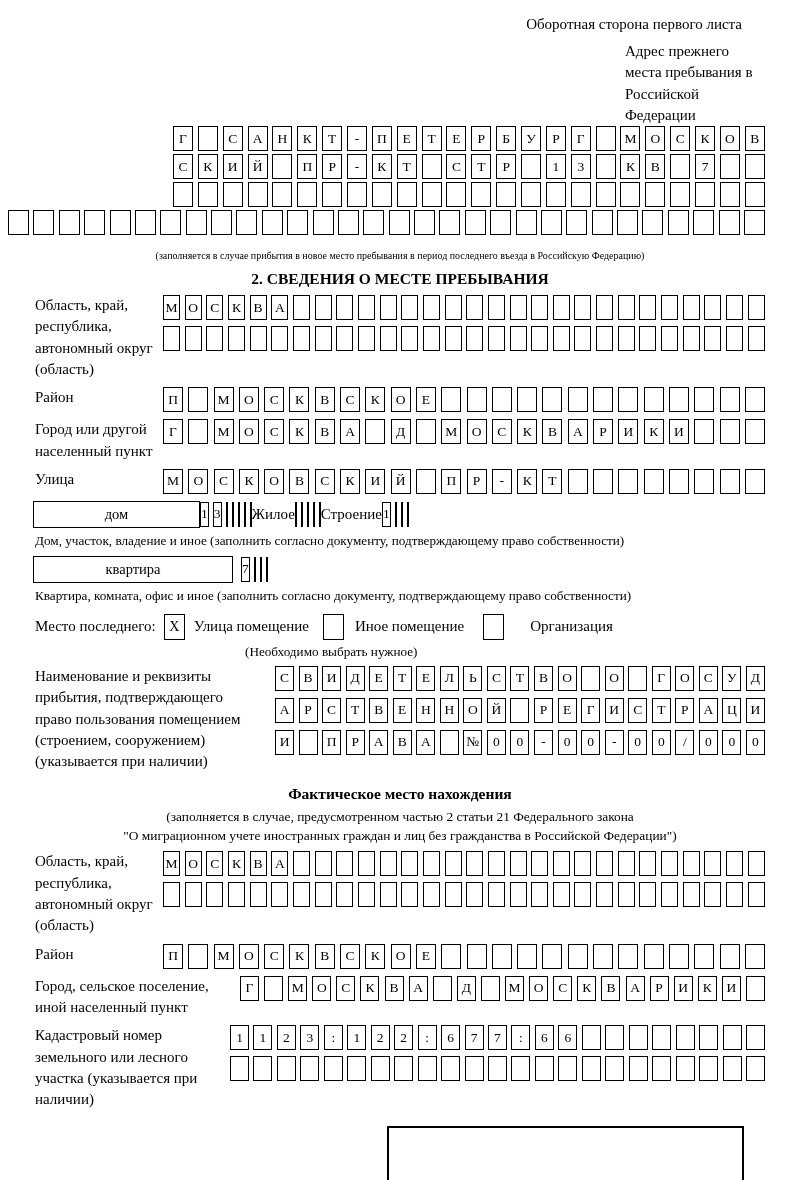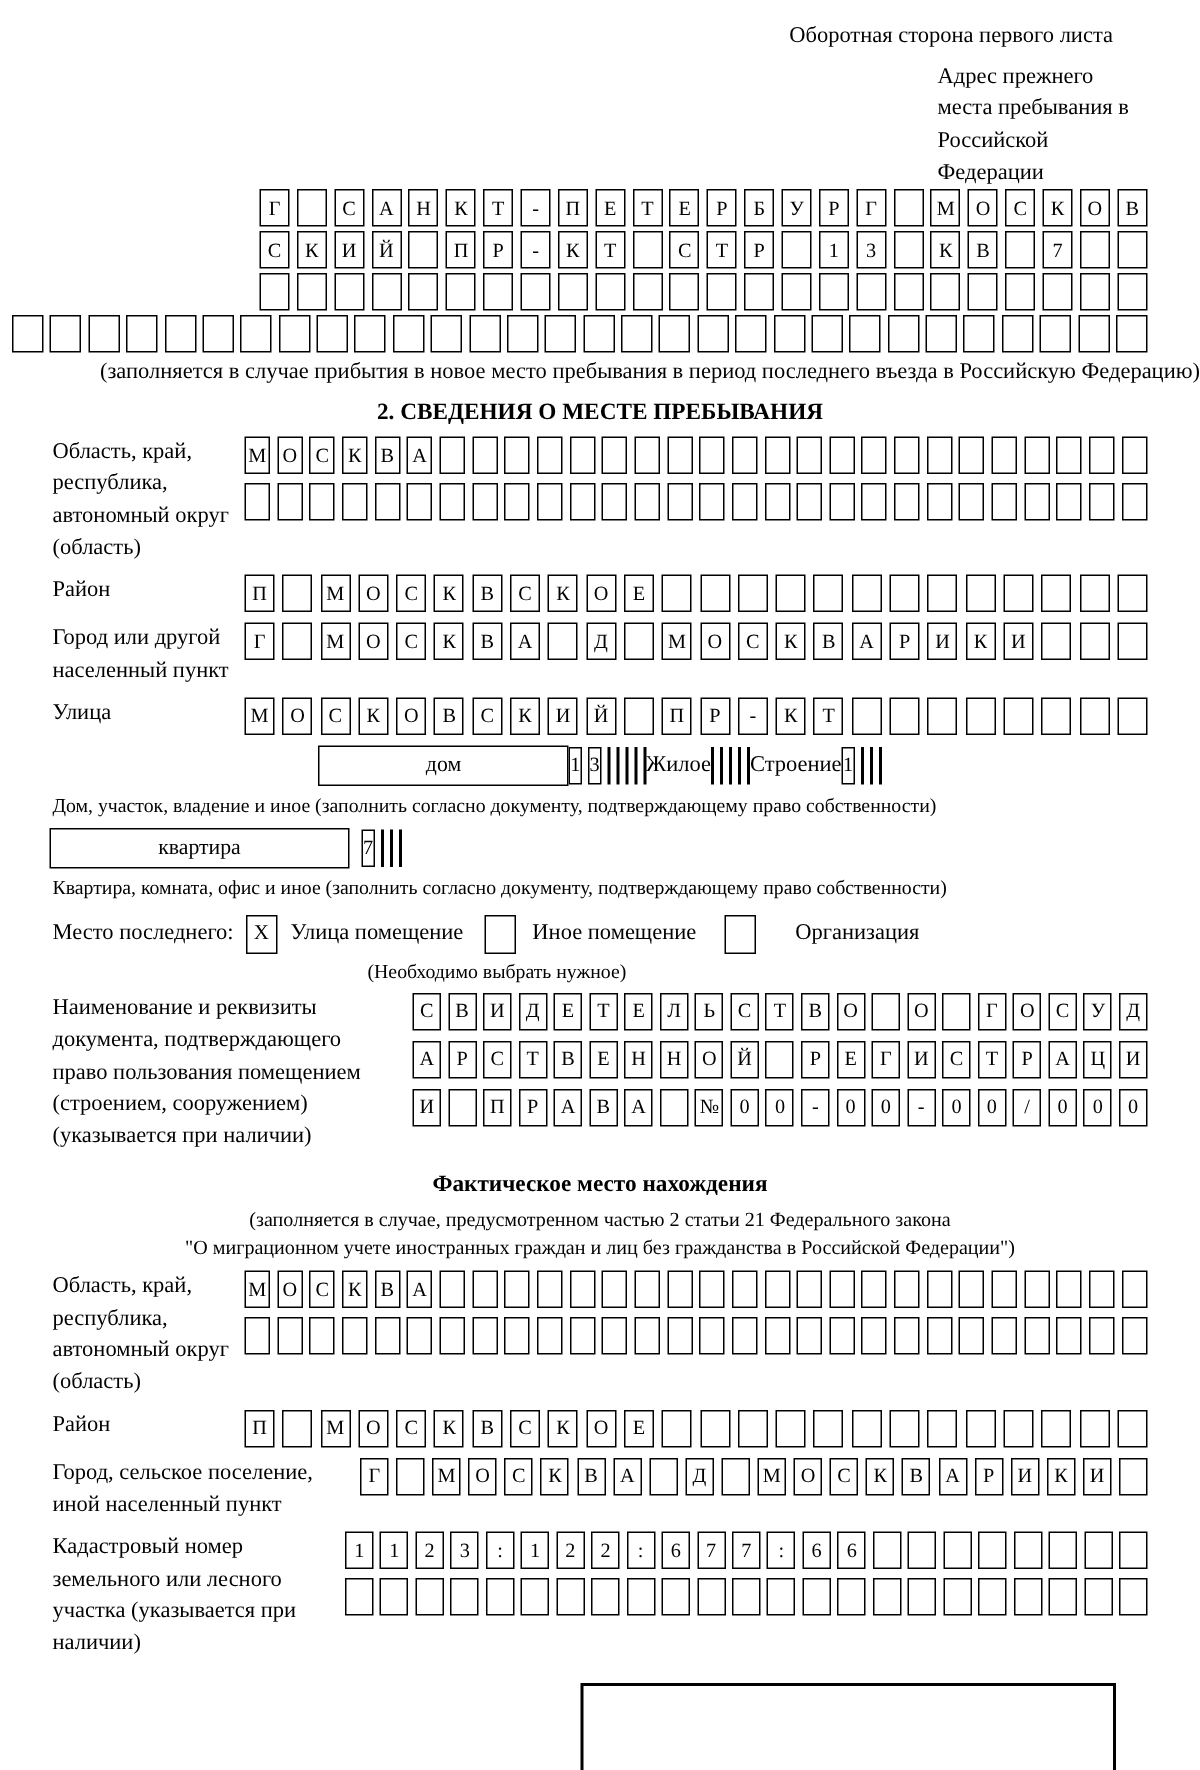--- a/index.html
+++ b/index.html
@@ -16,25 +16,25 @@
   .cells-24{width:602px;}  .cells-24 .cell{width:20px;}
   .cells-21{width:490px;}  .cells-21 .cell{width:19px;}
   .cells-22{width:525px;}  .cells-22 .cell{width:19px;}
   .cells-23{width:535px;}  .cells-23 .cell{width:19px;}
   .row{display:flex;align-items:flex-start;margin:7px 35px 0 35px;}
   .row .right{margin-left:auto;display:flex;flex-direction:column;gap:6px;}
   .s1{display:flex;align-items:flex-end;margin:8px 35px 0 35px;flex-direction:column;}
   .s1 .lbl{width:140px;}
   .s1 .right{margin-left:auto;display:flex;flex-direction:column;gap:3px;}
   .full-row{margin:3px 35px 0 8px;}
-  .caption-center{text-align:right;font-size:15px;margin-top:5px;}
+  .caption-center{text-align:center;font-size:10px;margin-top:15px;}
   .sec-title{text-align:center;font-weight:bold;font-size:15.5px;margin-top:9px;}
   .wide-box{box-sizing:border-box;border:1.6px solid #000;height:27px;display:flex;
             align-items:center;justify-content:center;font-size:14.5px;}
-  .dom-row{display:flex;align-items:center;justify-content:center;margin:7px 33px 0 33px;}
+  .dom-row{display:flex;align-items:center;justify-content:flex-start;margin:7px 33px 0 33px;}
   .cgroup{display:flex;gap:4px;}
   .inline-lbl{font-size:15px;white-space:nowrap;}
   .caption-left{font-size:13.2px;margin:5px 35px 0 35px;}
   .kv-row{display:flex;align-items:center;gap:8px;margin:7px 33px 0 33px;}
   .place-row{display:flex;align-items:center;margin:10px 35px 0 35px;font-size:15px;}
   .chk{box-sizing:border-box;width:21px;height:26px;border:1.6px solid #000;display:flex;
        align-items:center;justify-content:center;font-size:14px;flex:0 0 auto;}
   .note-sub{font-size:13.2px;margin:4px 0 0 245px;}
   .fact-cap{text-align:center;font-size:13.4px;margin-top:3px;}
   .stamp-wrap{width:400px;margin:16px 35px 0 auto;}
@@ -375,21 +375,21 @@
     <span class="chk" style="margin-left:8px;">X</span>
     <span style="margin-left:9px;">Улица помещение</span>
     <span class="chk" style="margin-left:14px;"></span>
     <span style="margin-left:11px;">Иное помещение</span>
     <span class="chk" style="margin-left:19px;"></span>
     <span style="margin-left:26px;">Организация</span>
   </div>
   <div class="note-sub">(Необходимо выбрать нужное)</div>
 
   <div class="row" style="margin-top:6px;">
-    <div class="lbl" style="width:212px;">Наименование и реквизиты документа, подтверждающего право пользования помещением (строением, сооружением) (указывается при наличии)</div>
+    <div class="lbl" style="width:212px;">Наименование и реквизиты прибытия, подтверждающего право пользования помещением (строением, сооружением) (указывается при наличии)</div>
     <div class="right" style="gap:7px;">
       <div class="cells cells-21">
           <span class="cell">С</span>
           <span class="cell">В</span>
           <span class="cell">И</span>
           <span class="cell">Д</span>
           <span class="cell">Е</span>
           <span class="cell">Т</span>
           <span class="cell">Е</span>
           <span class="cell">Л</span>

